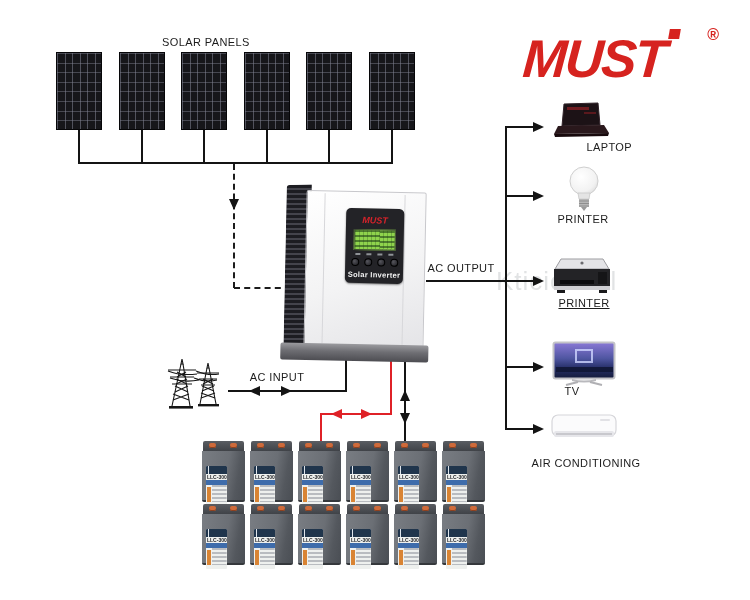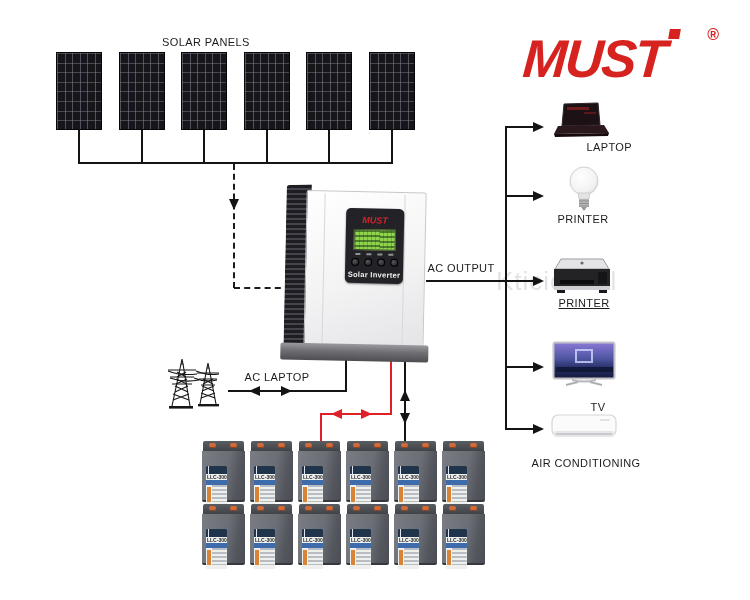--- a/index.html
+++ b/index.html
@@ -145,21 +145,21 @@
       <path d="M41 48 L55 43 M55 48 L41 43 M42 41 L54 36 M54 41 L42 36 M43 34 L53 29 M53 34 L43 29"></path>
       <path d="M37 23 L59 23 M39 29 L57 29 M41 35 L55 35"></path>
       <path d="M47 18 L49 18 L48 13 Z"></path>
 
       <path d="M8 21 Q 20 26 37 24 M36 21 Q 48 26 59 24 M10 28 Q 24 33 39 30 M34 28 Q 46 33 57 30"></path>
     </g>
     <rect x="9" y="56" width="24" height="2.6" fill="#161616"></rect>
     <rect x="38" y="54" width="21" height="2.4" fill="#161616"></rect>
   </svg>
 
-  <div class="lbl" style="left:237px;top:371px;width:80px;">AC LAPTOP</div>
+  <div class="lbl" style="left:237px;top:371px;width:80px;">AC INPUT</div>
   <div class="hline" style="left:228px;top:390px;width:119px;"></div>
   <div class="arrL" style="left:249px;top:386px;"></div>
   <div class="arrR" style="left:281px;top:386px;"></div>
   <div class="vline" style="left:345px;top:360px;height:32px;"></div>
 
   <div class="vline red" style="left:390px;top:358px;height:57px;"></div>
   <div class="hline red" style="left:320px;top:413px;width:72px;"></div>
   <div class="arrL red" style="left:331px;top:409px;"></div>
   <div class="arrR red" style="left:361px;top:409px;"></div>
   <div class="vline red" style="left:320px;top:413px;height:32px;"></div>
@@ -251,21 +251,21 @@
         <stop offset="70%" stop-color="#27306a"></stop>
           <stop offset="100%" stop-color="#141b3a"></stop>
       </linearGradient>
     </defs>
     <rect x="1.5" y="1.5" width="61" height="36" rx="2" fill="url(#tvg)" stroke="#c3c3c7" stroke-width="2"></rect>
     <rect x="24" y="9" width="16" height="12" fill="none" stroke="#cfd6ff" stroke-width="2" opacity=".8"></rect>
     <rect x="4" y="26" width="57" height="5" fill="#0e1430" opacity=".8"></rect>
     <path d="M20 38 Q32 41 44 38 L44 40 Q32 43 20 40 Z" fill="#b9b9bd"></path>
     <path d="M14 44 L26 41 M50 44 L38 41" stroke="#b0b0b4" stroke-width="2"></path>
   </svg>
-  <div class="lbl" style="left:558px;top:385px;width:80px;margin-top:16px;">TV</div>
+  <div class="lbl" style="left:532px;top:385px;width:80px;">TV</div>
 
   <svg class="dev" style="left:550px;top:413px;" width="68" height="32" viewBox="0 0 68 32">
     <rect x="2" y="2" width="64" height="21" rx="6" fill="#fbfbfc" stroke="#d6d6da" stroke-width="1.2"></rect>
     <rect x="4" y="18" width="60" height="6" rx="2" fill="#e6e6ea"></rect>
     <rect x="6" y="20" width="56" height="2" fill="#c8c8cd"></rect>
     <rect x="50" y="6" width="10" height="2" rx="1" fill="#e1e1e5"></rect>
   </svg>
   <div class="lbl" style="left:521px;top:457px;width:130px;">AIR CONDITIONING</div>
 
   <div class="bat-row" style="top:441px;">

